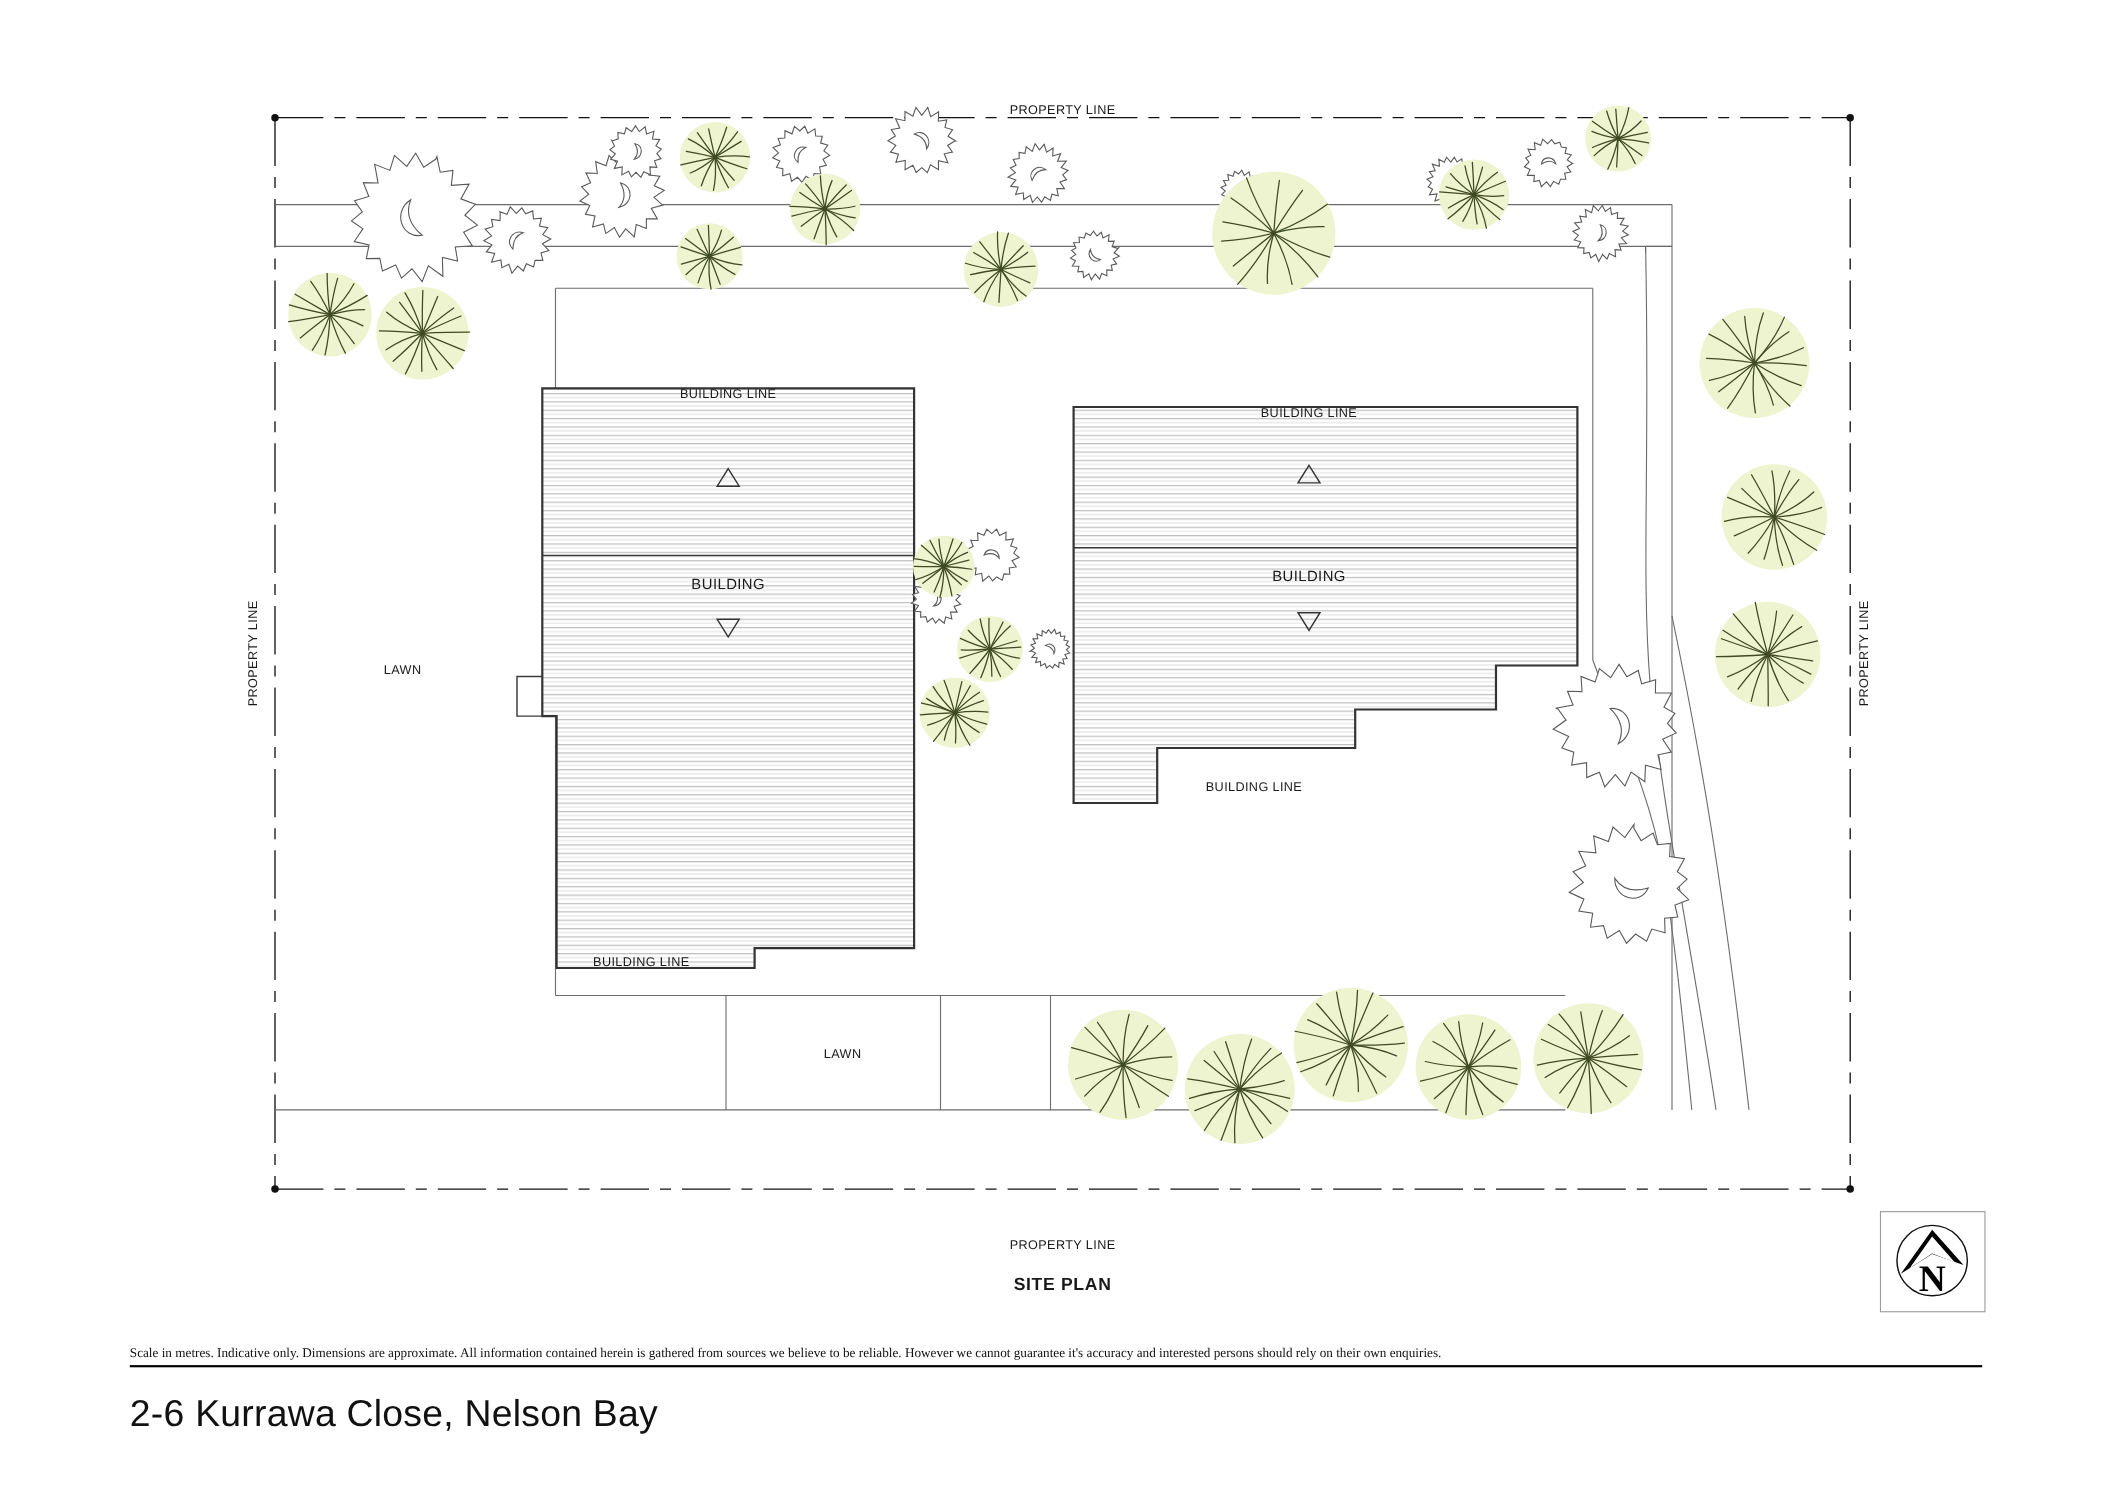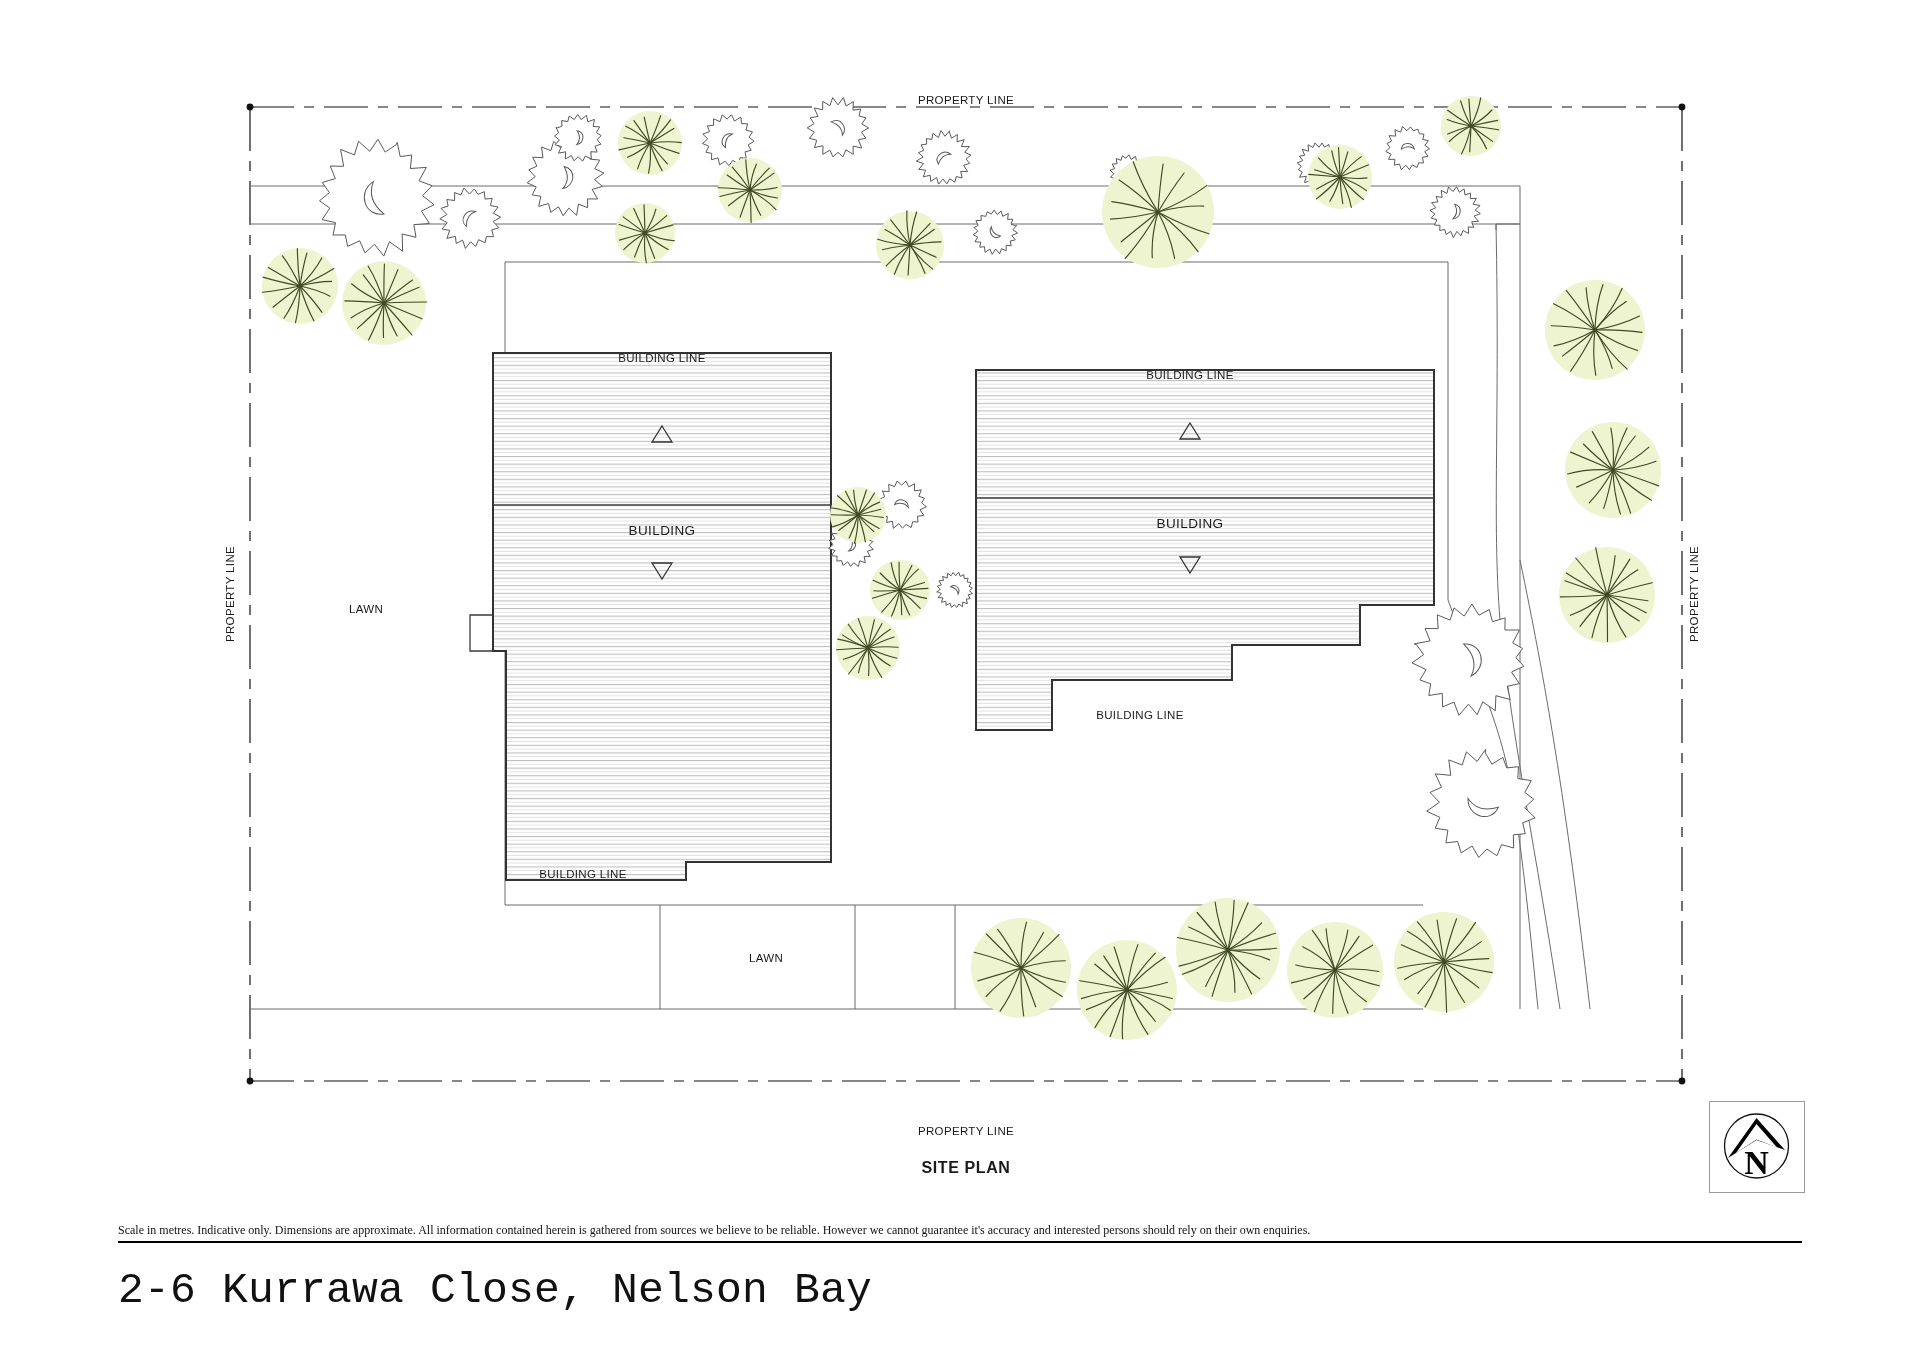--- a/index.html
+++ b/index.html
@@ -106,24 +106,24 @@
     color: #101010;
     white-space: nowrap;
     font-family: Liberation Serif, serif;
     padding-bottom: 3px;
     border-bottom: 2.5px solid #000;
   }
   .address {
     position: absolute;
     left: 118px;
     top: 48px;
-    font-size: 43px;
+    font-size: 34px;
     color: #111;
     letter-spacing: 0.2px;
-    font-family: Liberation Mono, monospace;
+    font-family: Liberation Sans, sans-serif;
   }
   #compass {
     position: absolute;
     left: 1709px;
     top: 1101px;
     width: 96px;
     height: 92px;
     border: 1.4px solid #9a9a9a;
     box-sizing: border-box;
     background: #fff;

